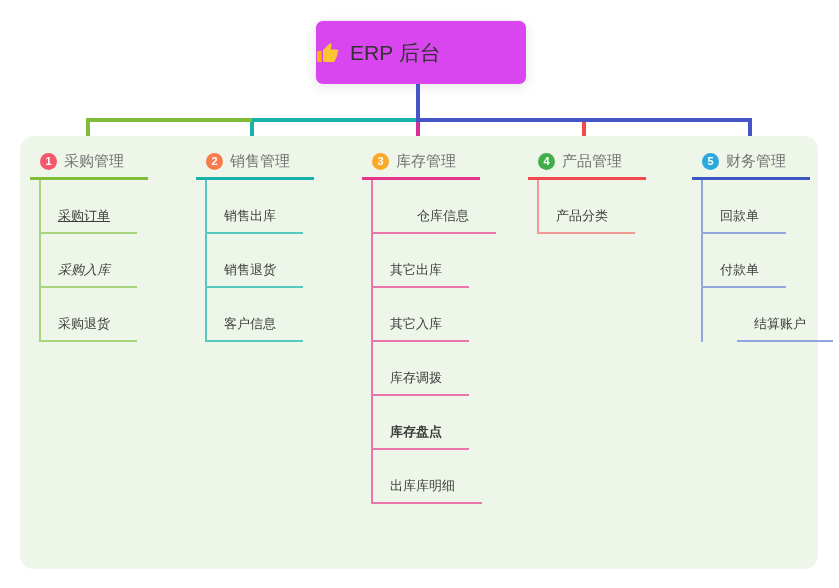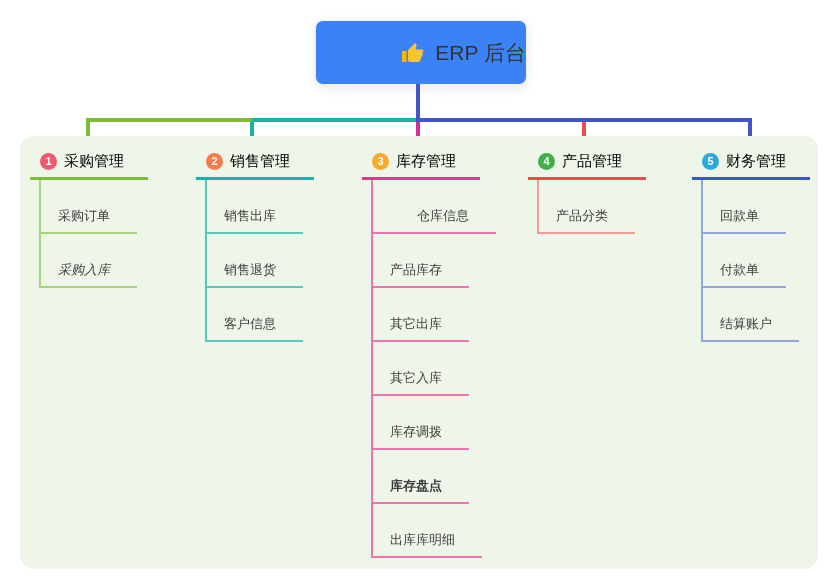--- a/index.html
+++ b/index.html
@@ -4,23 +4,23 @@
 <style>
   html,body{margin:0;padding:0;}
   body{
     width:839px;height:588px;position:relative;background:#ffffff;
     font-family:"Liberation Sans","DejaVu Sans",sans-serif;
     overflow:hidden;
   }
   
   .root-node{
     position:absolute;left:315px;top:20px;width:210px;height:63px;
-    background:#3b82f6;border:1px solid #f1f1f1;border-radius:8px;
+    background:#d946ef;border:1px solid #f1f1f1;border-radius:8px;
     box-shadow:0 3px 12px rgba(0,0,0,0.09);
-    display:flex;align-items:center;justify-content:flex-end;gap:10px;
+    display:flex;align-items:center;justify-content:flex-start;gap:10px;
     font-size:21px;color:#333333;
   }
   .root-node .thumb{width:24px;height:24px;display:inline-block;}
   
   .line{position:absolute;}
   .trunk{left:416px;top:84px;width:4px;height:34px;}
   .h-seg{top:118px;height:4px;}
   .h-left{left:86px;width:166px;}
   .h-mid{left:252px;width:164px;}
   .h-right{left:416px;width:336px;}
@@ -44,21 +44,21 @@
   .branch-5{left:692px;}
   .branch-header{
     width:118px;height:31px;border-bottom:3px solid #999;
     display:flex;align-items:center;gap:7px;cursor:default;
   }
   .badge{
     margin-left:10px;width:17px;height:17px;border-radius:50%;
     color:#ffffff;font-size:11px;font-weight:bold;line-height:17px;
     text-align:center;flex:0 0 auto;
   }
-  .branch-title{font-size:15px;font-weight:500;color:#000000;white-space:nowrap;}
+  .branch-title{font-size:15px;font-weight:500;color:#737373;white-space:nowrap;}
   .sub-list{
     list-style:none;margin:0 0 0 9px;padding:0;border-left:2px solid #ccc;
   }
   .sub-list li{height:54px;display:flex;align-items:flex-end;}
   .sub-list li span{
     display:inline-block;padding:0 27px 7px 17px;border-bottom:2px solid #ccc;
     font-size:13px;color:#3d3d3d;white-space:nowrap;
   }
 </style>
 </head>
@@ -86,24 +86,27 @@
 
 <div class="panel" style="background-color: rgb(237, 246, 233);"></div>
 
 <div class="branch branch-1">
   <div class="branch-header" style="border-bottom-color: rgb(127, 188, 56);">
     <span class="badge" style="background-color: rgb(244, 88, 109);">1</span>
     <span class="branch-title">采购管理</span>
   </div>
   <ul class="sub-list" style="border-left-color: rgb(168, 212, 124);">
     <li>
-        <span style="border-bottom-color: rgb(168, 212, 124);">采购订单</span>
+        <span style="border-bottom-color: rgb(168, 212, 124); text-decoration: underline;">采购订单</span>
       </li>
     <li>
         <span style="border-bottom-color: rgb(168, 212, 124); font-style: italic;">采购入库</span>
+      </li>
+    <li>
+        <span style="border-bottom-color: rgb(168, 212, 124);">采购退货</span>
       </li>
   </ul>
 </div>
 
 <div class="branch branch-2">
   <div class="branch-header" style="border-bottom-color: rgb(23, 179, 170);">
     <span class="badge" style="background-color: rgb(248, 123, 75);">2</span>
     <span class="branch-title">销售管理</span>
   </div>
   <ul class="sub-list" style="border-left-color: rgb(87, 200, 192);">
@@ -120,23 +123,20 @@
 </div>
 
 <div class="branch branch-3">
   <div class="branch-header" style="border-bottom-color: rgb(229, 52, 139);">
     <span class="badge" style="background-color: rgb(251, 170, 39);">3</span>
     <span class="branch-title">库存管理</span>
   </div>
   <ul class="sub-list" style="border-left-color: rgb(238, 116, 176);">
     <li>
         <span style="border-bottom-color: rgb(238, 116, 176); padding-left: 44px;">仓库信息</span>
-      </li>
-    <li>
-        <span style="border-bottom-color: rgb(238, 116, 176);">产品库存</span>
       </li>
     <li>
         <span style="border-bottom-color: rgb(238, 116, 176); text-align: center;">其它出库</span>
       </li>
     <li>
         <span style="border-bottom-color: rgb(238, 116, 176);">其它入库</span>
       </li>
     <li>
         <span style="border-bottom-color: rgb(238, 116, 176); margin-top: 44px;">库存调拨</span>
       </li>
@@ -167,16 +167,16 @@
     <span class="branch-title">财务管理</span>
   </div>
   <ul class="sub-list" style="border-left-color: rgb(147, 165, 221);">
     <li>
         <span style="border-bottom-color: rgb(147, 165, 221);">回款单</span>
       </li>
     <li>
         <span style="border-bottom-color: rgb(147, 165, 221); padding-left: 17px;">付款单</span>
       </li>
     <li>
-        <span style="border-bottom-color: rgb(147, 165, 221);">结算账户</span>
+        <span style="border-bottom-color: rgb(147, 165, 221); margin-left: 34px;">结算账户</span>
       </li>
   </ul>
 </div>
 
 </body></html>

